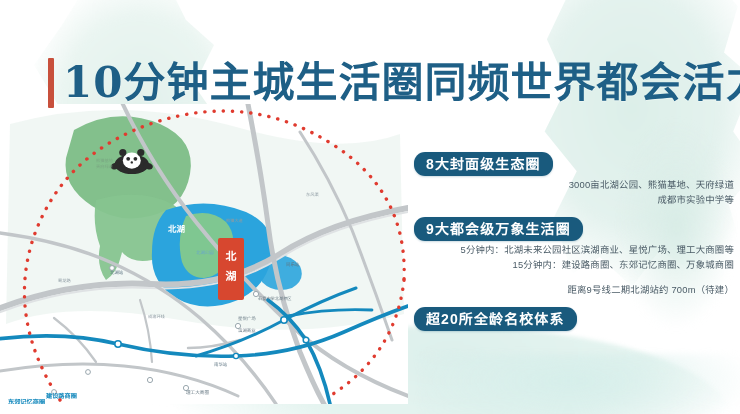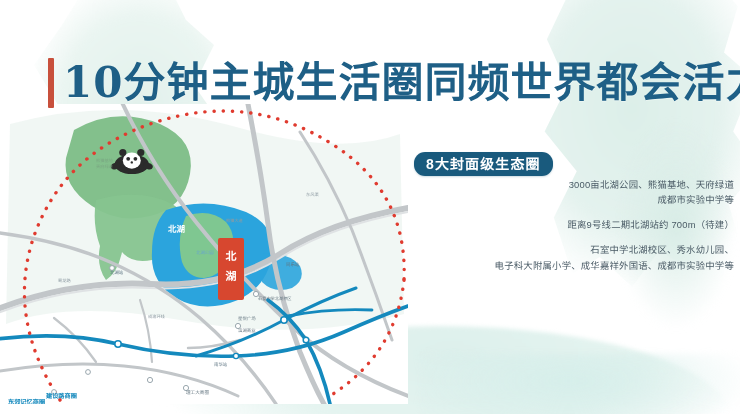--- a/index.html
+++ b/index.html
@@ -232,29 +232,31 @@
 
     <div class="feat">
       <span class="pill">8大封面级生态圈</span>
       <div class="lines">
         <div>3000亩北湖公园、熊猫基地、天府绿道</div>
         <div>成都市实验中学等</div>
       </div>
     </div>
 
     <div class="feat">
+      <span class="pill">9大都会级万象生活圈</span>
+      <div class="lines">
+        <div>5分钟内：北湖未来公园社区滨湖商业、星悦广场、理工大商圈等</div>
+        <div>15分钟内：建设路商圈、东郊记忆商圈、万象城商圈</div>
+      </div>
     </div>
 
     <div class="feat">
       <div class="lines">
         <div>距离9号线二期北湖站约 700m（待建）</div>
       </div>
     </div>
 
     <div class="feat">
-      <div class="lines">
-        <div>石室中学北湖校区、秀水幼儿园、</div>
-        <div>电子科大附属小学、成华嘉祥外国语、成都市实验中学等</div>
-      </div>
+      <span class="pill">超20所全龄名校体系</span>
     </div>
 
   </div>
 </div>
 
 </body></html>

